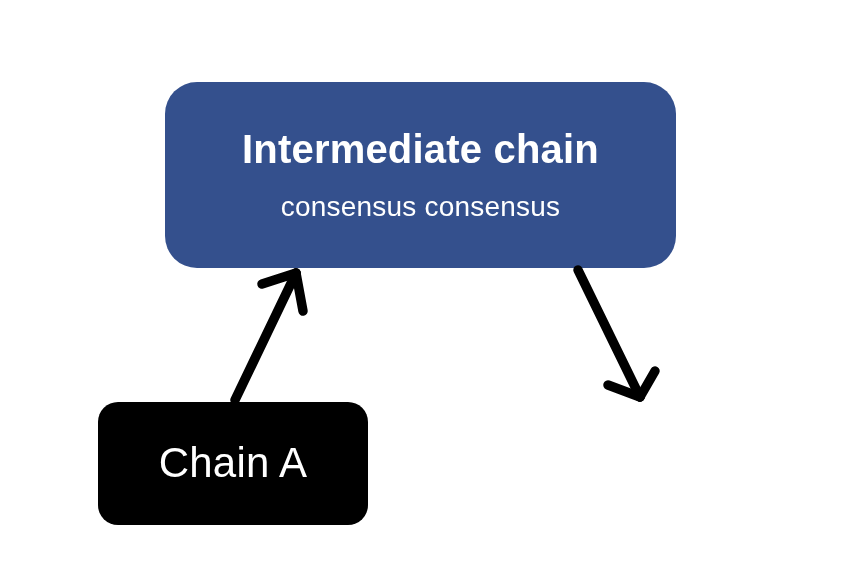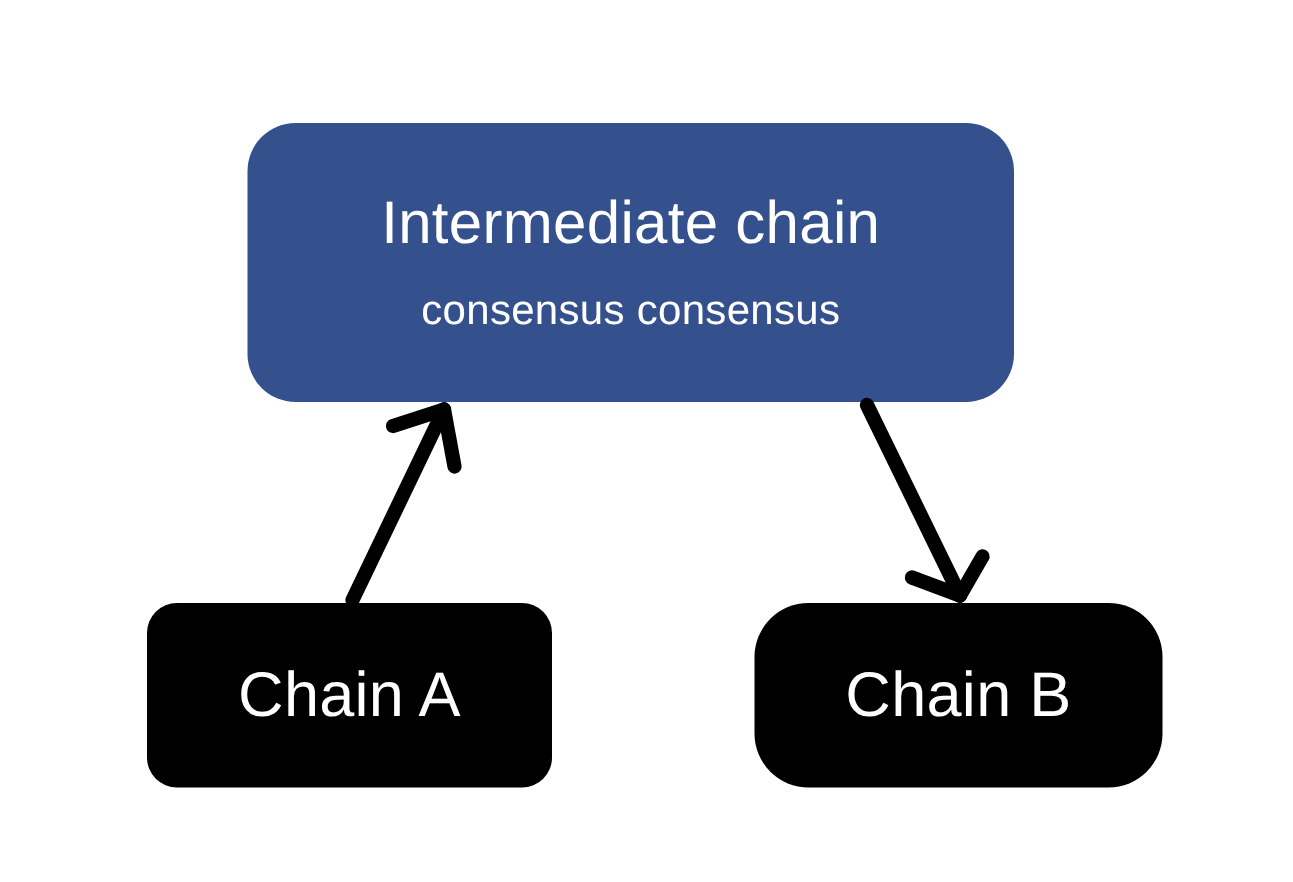--- a/index.html
+++ b/index.html
@@ -33,21 +33,21 @@
     top: 82px;
     width: 511px;
     height: 186px;
     background: #34508D;
     border-radius: 32px;
   }
   #node-intermediate .node-title {
     font-size: 40px;
     line-height: 1.05;
     color: #ffffff;
-    font-weight: 400;
+    font-weight: 700;
     letter-spacing: 0.2px;
     margin-bottom: 22px;
   }
   #node-intermediate .node-subtitle {
     font-size: 28px;
     line-height: 1.05;
     color: #ffffff;
     font-weight: 400;
     letter-spacing: 0.2px;
   }
@@ -97,23 +97,20 @@
 
   <div class="node" id="node-intermediate">
     <div class="node-title">Intermediate chain</div>
     <div class="node-subtitle">consensus consensus</div>
   </div>
 
   <div class="node" id="node-chain-a">
     <div class="chain-label">Chain A</div>
   </div>
 
-  <div class="node" id="node-chain-b">
-    <div class="chain-label">Chain B</div>
-  </div>
 
   <svg id="arrow-layer" viewBox="0 0 862 588">
 
     <g>
       <path class="arrow-stroke" d="M 235 400 L 296 273"></path>
       <path class="arrow-stroke" d="M 296 273 L 262 284"></path>
       <path class="arrow-stroke" d="M 296 273 L 303 311"></path>
     </g>
 
     <g>

